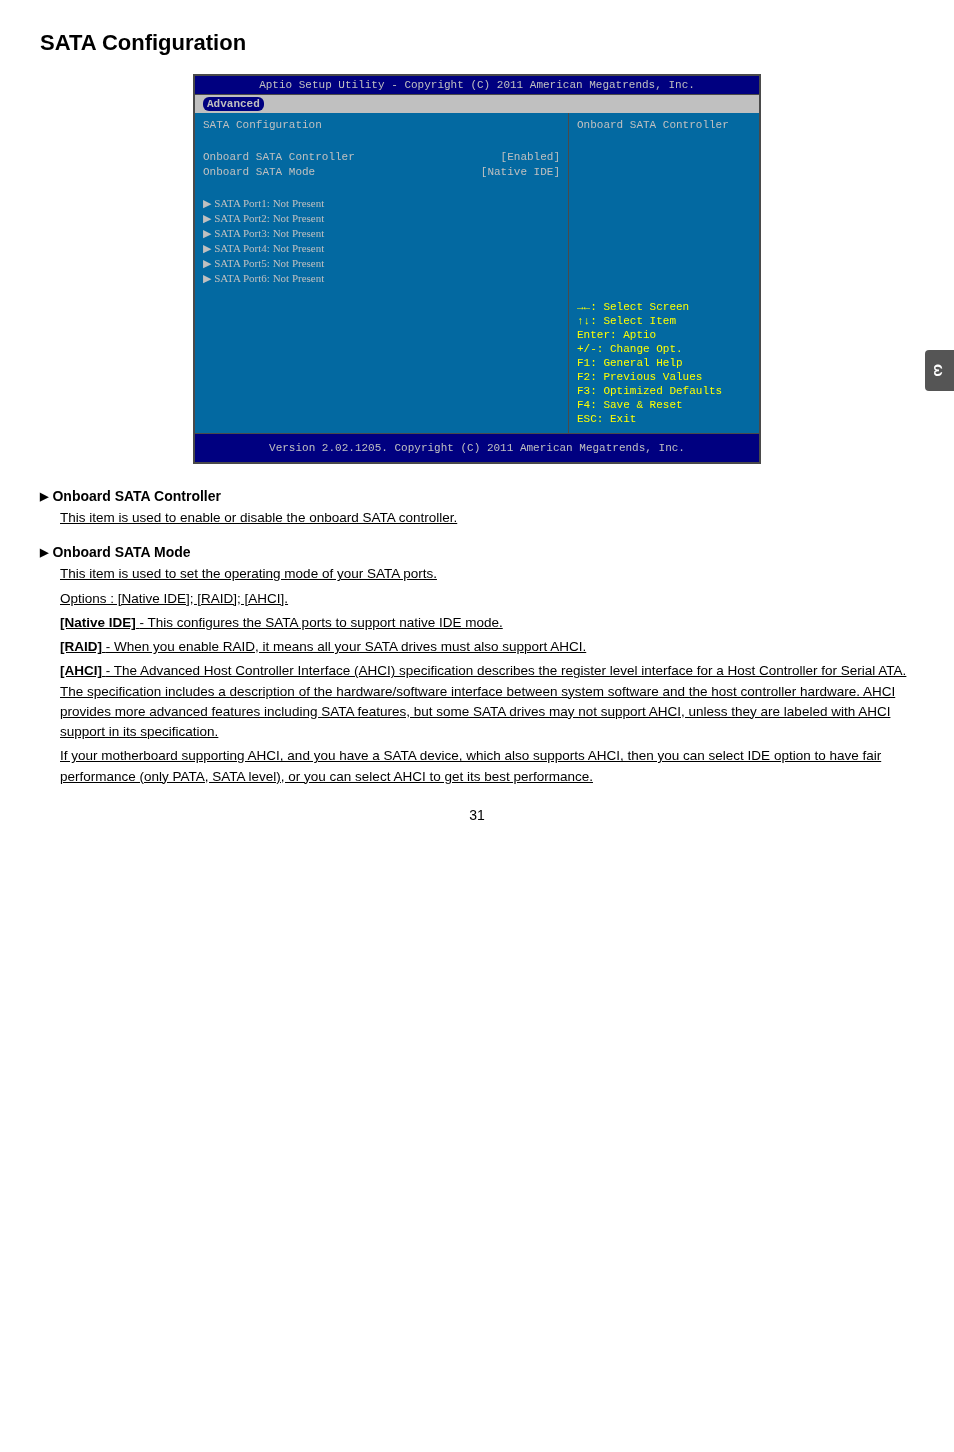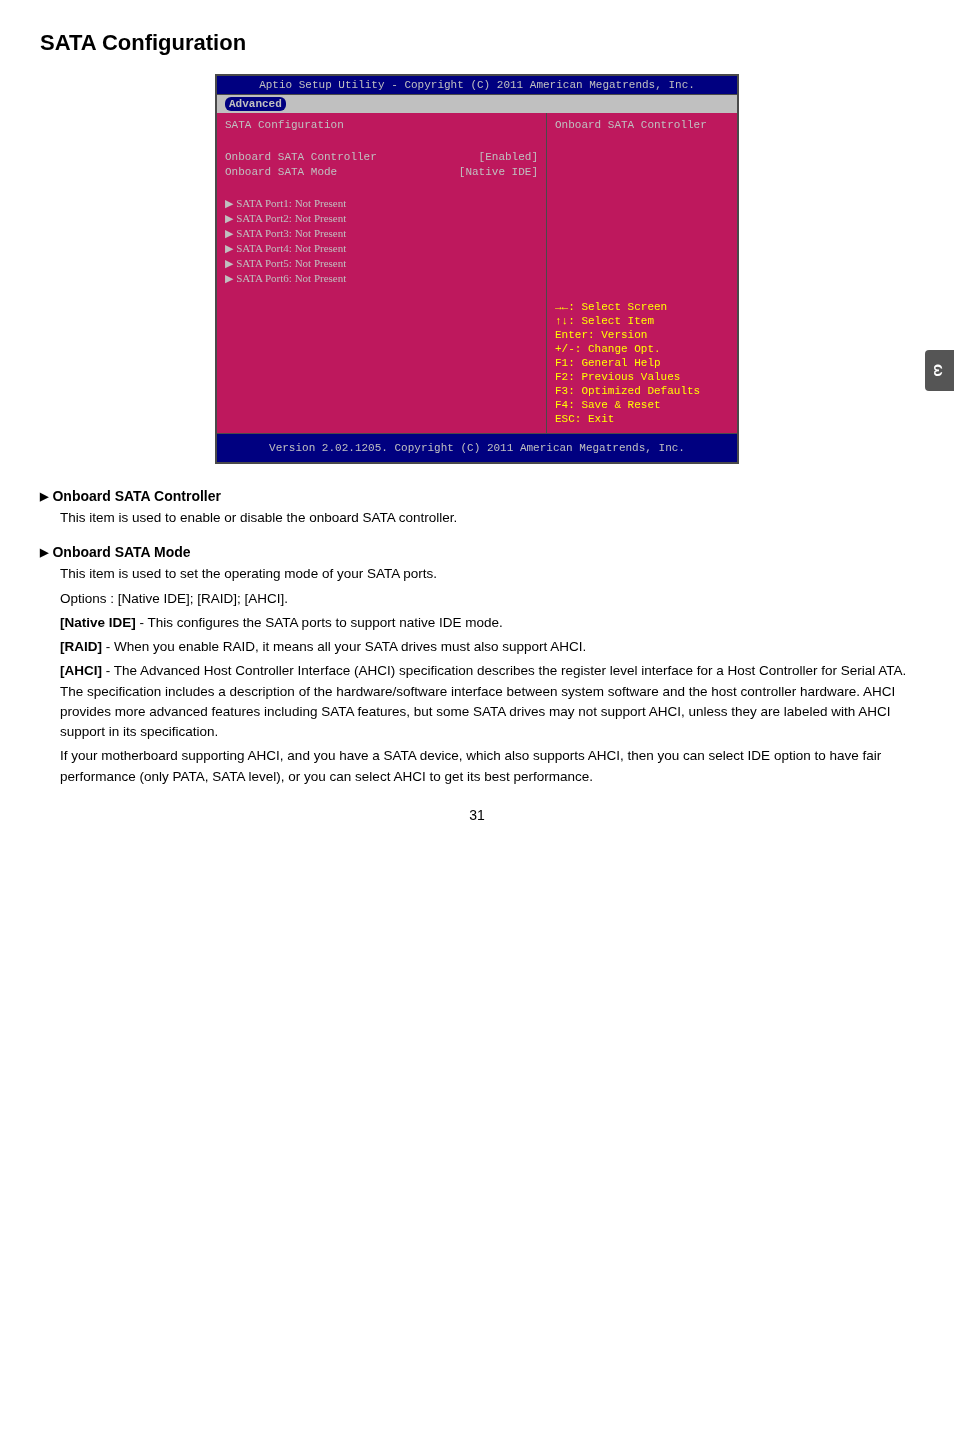--- a/index.html
+++ b/index.html
@@ -14,24 +14,24 @@
     }
 
     .page-title {
       font-size: 22px;
       font-weight: bold;
       margin-bottom: 18px;
     }
 
     
     .bios-screen {
-      width: 524px;
+      width: 568px;
       margin: 0 auto 24px auto;
       border: 2px solid #4a4a4a;
-      background: #be185d;
+      background: #0369a1;
       color: #c0c0c0;
       font-family: 'Courier New', monospace;
       font-size: 11.5px;
     }
 
     .bios-title-bar {
       background: #000080;
       color: #c0c0c0;
       text-align: center;
       padding: 3px 6px;
@@ -153,20 +153,21 @@
       content: '▶';
       font-size: 11px;
     }
 
     .doc-paragraph {
       font-size: 13.5px;
       line-height: 1.5;
       margin-bottom: 4px;
       margin-left: 20px;
       color: #000;
+      text-decoration: underline;
     }
 
     .doc-bold {
       font-weight: bold;
     }
 
     .page-number {
       text-align: center;
       font-size: 14px;
       margin-top: 20px;
@@ -234,21 +235,21 @@
         <div class="bios-port-item">▶ <span>SATA Port6: Not Present</span></div>
       </div>
     </div>
 
     <div class="bios-right">
       <div class="bios-onboard-help">Onboard SATA Controller</div>
 
       <div class="bios-help-box">
         <div class="bios-help-item">→←: Select Screen</div>
         <div class="bios-help-item">↑↓: Select Item</div>
-        <div class="bios-help-item">Enter: Version</div>
+        <div class="bios-help-item">Enter: Aptio</div>
         <div class="bios-help-item">+/-: Change Opt.</div>
         <div class="bios-help-item">F1: General Help</div>
         <div class="bios-help-item">F2: Previous Values</div>
         <div class="bios-help-item">F3: Optimized Defaults</div>
         <div class="bios-help-item">F4: Save &amp; Reset</div>
         <div class="bios-help-item">ESC: Exit</div>
       </div>
     </div>
   </div>
 

